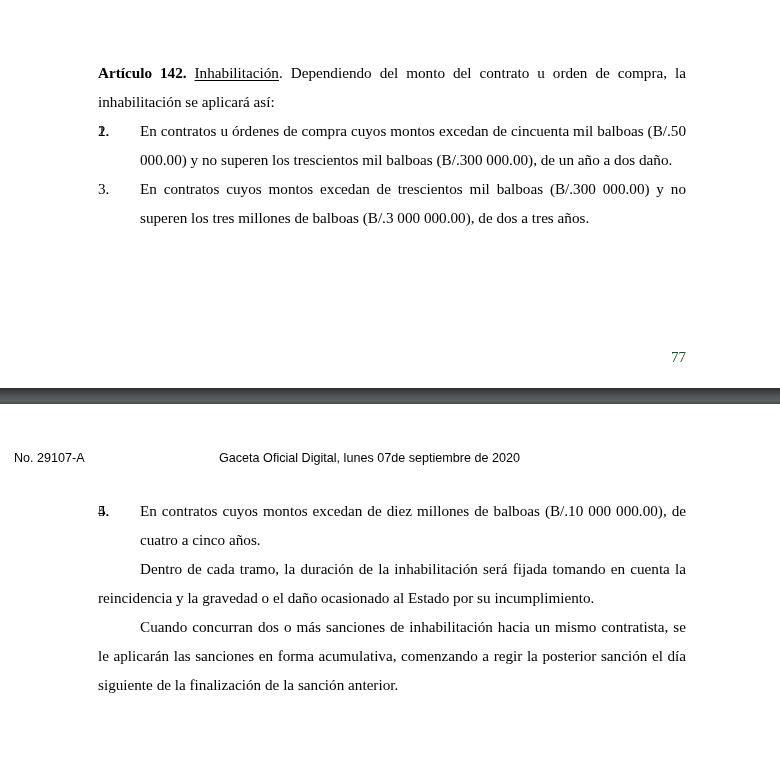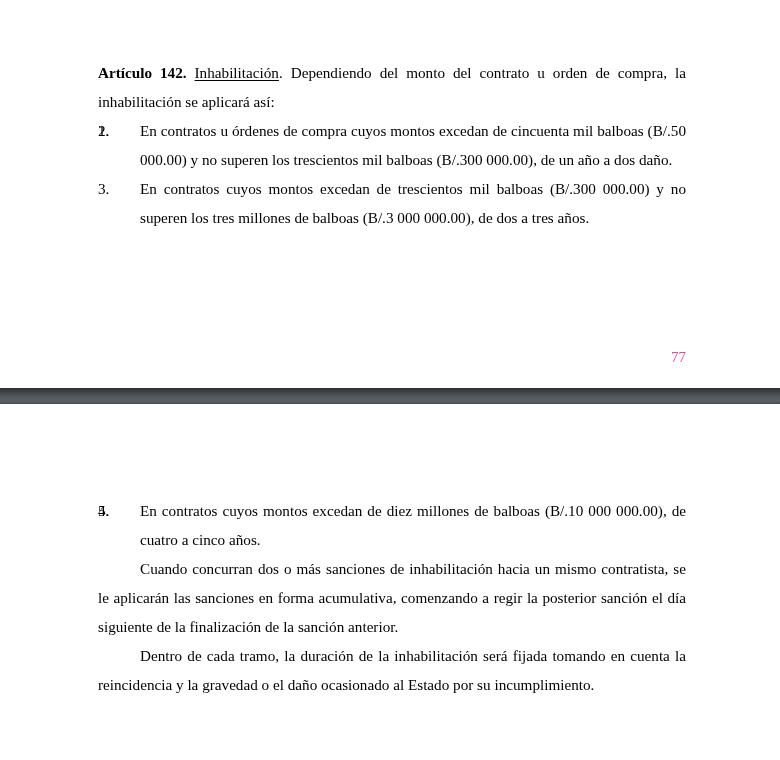--- a/index.html
+++ b/index.html
@@ -98,21 +98,21 @@
     font-size: 15.2px;
     line-height: 29px;
   }
 
   
   .page-number {
     position: absolute;
     right: 94px;
     font-size: 15px;
     line-height: 20px;
-    color: #ec4899;
+    color: #14532d;
   }
 
   
   .running-header {
     position: absolute;
     left: 0;
     width: 780px;
     height: 20px;
     font-family: "Liberation Sans", "DejaVu Sans", sans-serif;
     font-size: 12.6px;
@@ -163,32 +163,36 @@
 
     <div class="page-number" style="top: 307px;">77</div>
 
   </div>
 
   <div class="page-separator"></div>
   <div class="page-separator-shadow"></div>
 
   <div class="page page-two">
 
+    <div class="running-header" style="top: 44px;">
+      <span class="hdr-left">No. 29107-A</span>
+      <span class="hdr-center">Gaceta Oficial Digital, lunes 07de septiembre de 2020</span>
+    </div>
 
     <div class="body-col" style="top: 92px;">
 
       <div class="num-item">
         <span class="marker">4.</span>
       </div>
 
       <div class="num-item">
         <span class="marker">5.</span>
         <span>En contratos cuyos montos excedan de diez millones de balboas (B/.10 000 000.00), de cuatro a cinco años.</span>
       </div>
 
+      <p class="para indent-first">Dentro de cada tramo, la duración de la inhabilitación será fijada tomando en cuenta la reincidencia y la gravedad o el daño ocasionado al Estado por su incumplimiento.</p>
       <p class="para indent-first">Cuando concurran dos o más sanciones de inhabilitación hacia un mismo contratista, se le aplicarán las sanciones en forma acumulativa, comenzando a regir la posterior sanción el día siguiente de la finalización de la sanción anterior.</p>
-      <p class="para indent-first">Dentro de cada tramo, la duración de la inhabilitación será fijada tomando en cuenta la reincidencia y la gravedad o el daño ocasionado al Estado por su incumplimiento.</p>
 
     </div>
 
   </div>
 
 </div>
 
 </body></html>

